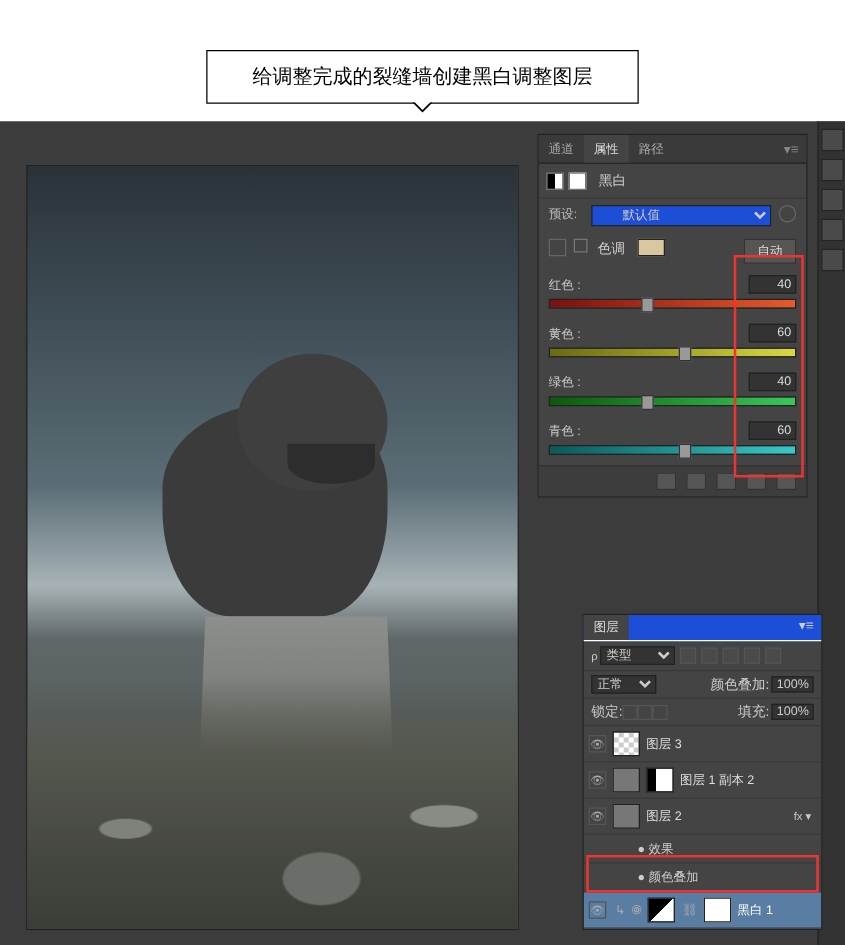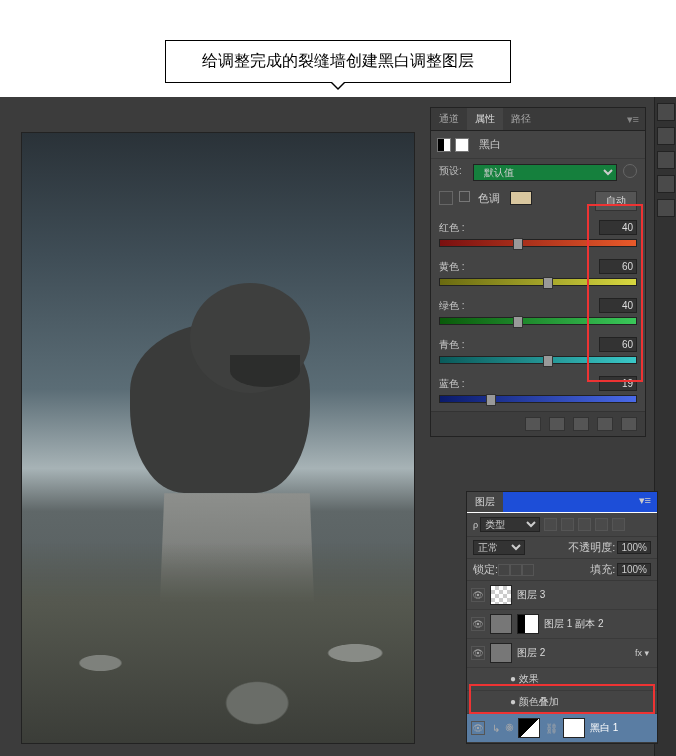--- a/index.html
+++ b/index.html
@@ -26,21 +26,21 @@
 .props-panel{position:absolute;left:430px;top:10px;width:216px;background:#444;border:1px solid #222}
 .tabs{display:flex;background:#3a3a3a;border-bottom:1px solid #222;align-items:center}
 .tab{padding:4px 8px;color:#aaa;font-size:10px}
 .tab.active{background:#444;color:#ddd}
 .tabs .menu{margin-left:auto;padding:0 6px;color:#888}
 .bw-head{display:flex;align-items:center;padding:6px;border-bottom:1px solid #393939}
 .bw-head .sw{width:14px;height:14px;border:1px solid #777;margin-right:4px;background:#222}
 .bw-head .sw.adj{background:linear-gradient(90deg,#000 50%,#fff 50%)}
 .row{display:flex;padding:5px 8px;gap:6px}
 .row label{width:28px;color:#bbb;font-size:10px}
-.row.preset select{flex:1;background:#15803d;border:1px solid #222;color:#ccc;font-size:10px;padding:1px 6px}
+.row.preset select{flex:1;background:#1d4ed8;border:1px solid #222;color:#ccc;font-size:10px;padding:1px 20px}
 .row.preset .gear{width:14px;height:14px;border:1px solid #666;border-radius:50%}
 .row.tint .chk{width:11px;height:11px;border:1px solid #777;margin-right:2px}
 .row.tint .swatch{width:22px;height:14px;background:#d9c79f;border:1px solid #222;margin-left:4px}
 .row.tint .auto{margin-left:auto;background:#555;border:1px solid #333;padding:2px 10px;color:#ddd;font-size:10px}
 .slider-row{padding:4px 8px 8px}
 .slider-row .top{display:flex;justify-content:space-between;align-items:center;margin-bottom:4px}
 .slider-row .lbl{color:#ccc;font-size:10px}
 .slider-row .val{width:38px;background:#333;border:1px solid #222;color:#ddd;font-size:10px;text-align:right;padding:1px 3px}
 .slider-row .track{height:8px;position:relative;border:1px solid #222}
 .slider-row .thumb{position:absolute;top:-2px;width:10px;height:12px;background:#999;border:1px solid #333;transform:translateX(-50%)}
@@ -158,29 +158,20 @@
         </div>
         <div class="slider-row">
           <div class="top">
             <span class="lbl">青色 :</span>
   <span class="val">60</span>
           </div>
   <div class="track" style="background:linear-gradient(90deg,#0a5a5a,#3ac8c8)">
   <div class="thumb" style="left:55%"></div>
           </div>
         </div>
-        <div class="slider-row">
-          <div class="top">
-            <span class="lbl">蓝色 :</span>
-  <span class="val">19</span>
-          </div>
-  <div class="track" style="background:linear-gradient(90deg,#0a1a6a,#4a6ae8)">
-  <div class="thumb" style="left:26%"></div>
-          </div>
-        </div>
       </div>
     <div class="panel-foot">
       <div class="fi"></div>
       <div class="fi"></div>
       <div class="fi"></div>
       <div class="fi"></div>
       <div class="fi"></div>
     </div>
     <div class="redbox" style="left:156px;top:96px;width:56px;height:178px"></div>
   </div>
@@ -197,21 +188,21 @@
       </div>
       <div class="ficon"></div>
       <div class="ficon"></div>
       <div class="ficon"></div>
       <div class="ficon"></div>
       <div class="ficon"></div>
     </div>
     <div class="lp-row2">
       <select><option>正常</option></select>
       <div class="r">
-        <span>不透明度:</span>
+        <span>颜色叠加:</span>
         <span class="pct">100%</span>
       </div>
     </div>
     <div class="lp-row3">
       <span>锁定:</span>
       <div class="lico"></div>
       <div class="lico"></div>
       <div class="lico"></div>
       <div class="r">
         <span>填充:</span>

